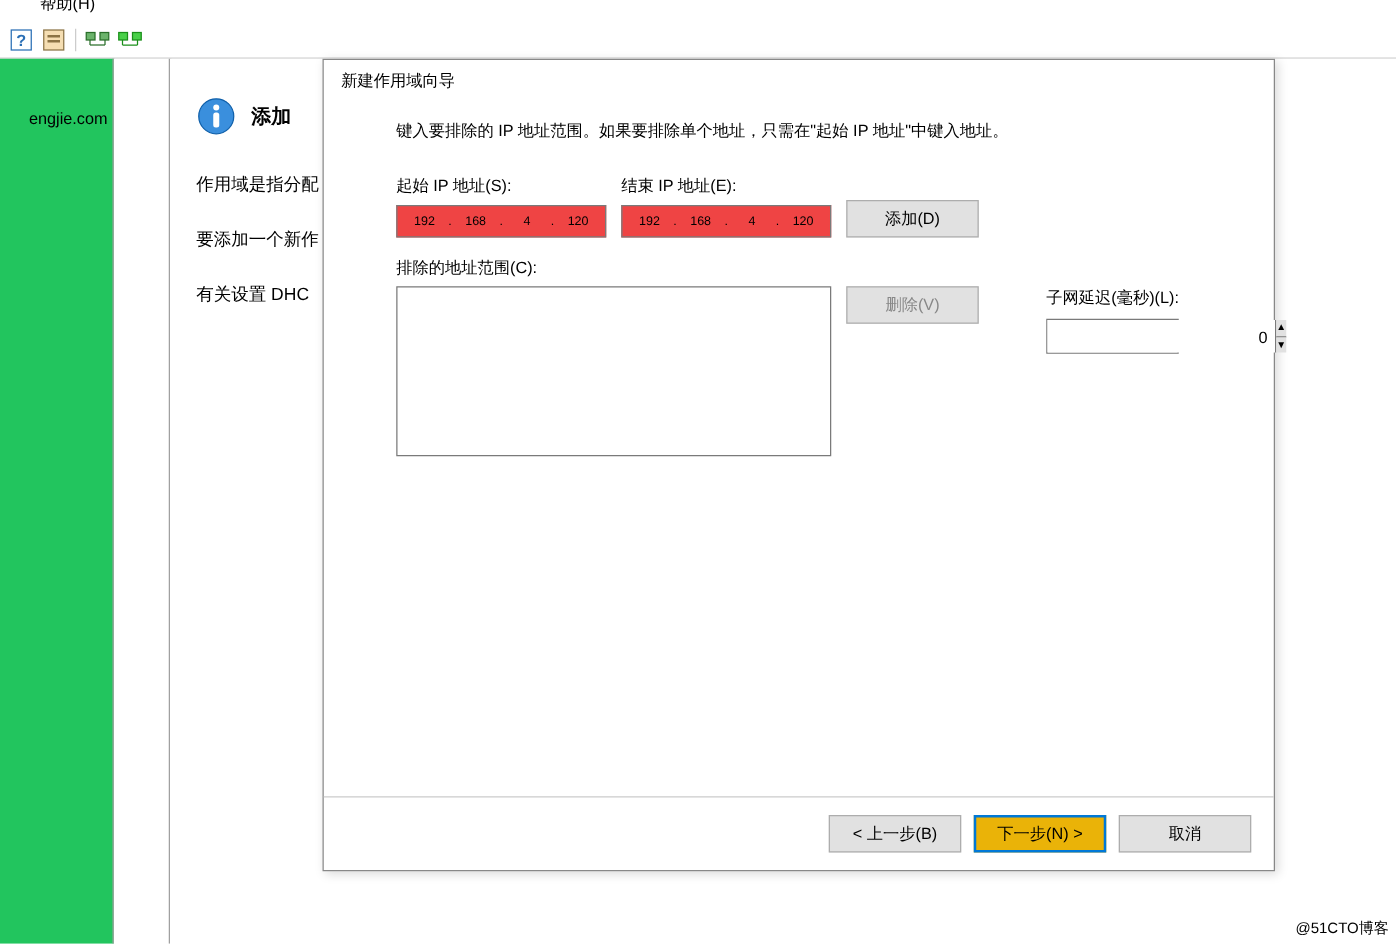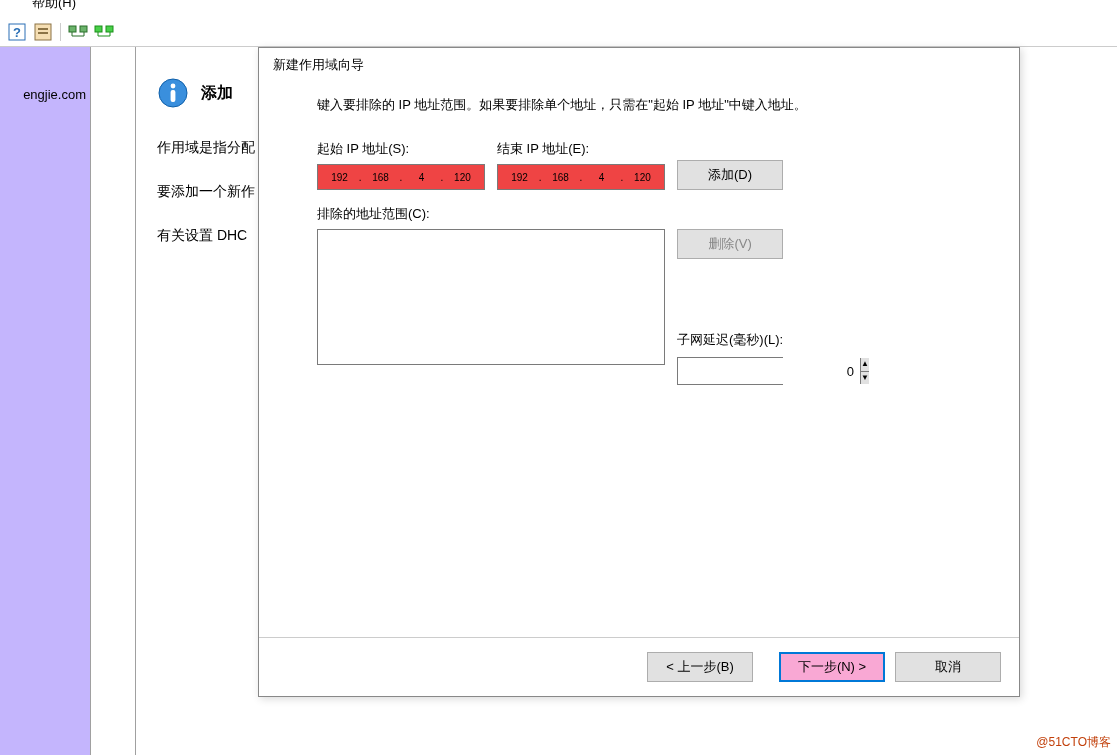--- a/index.html
+++ b/index.html
@@ -50,21 +50,21 @@
     }
 
     
     .left-pane {
       position: absolute;
       top: 47px;
       left: 0;
       width: 91px;
       bottom: 0;
       border-right: 1px solid #a0a0a0;
-      background: #c4b5fd;
+      background: #22c55e;
       padding: 40px 4px 0 0;
       text-align: right;
       font-size: 13px;
     }
 
     
     .mid-pane {
       position: absolute;
       top: 47px;
       left: 92px;
@@ -195,42 +195,41 @@
       font-size: 13px;
       font-family: inherit;
       cursor: pointer;
       padding: 0 10px;
     }
     .btn:disabled {
       color: #888;
     }
     .btn.primary {
       border: 2px solid #0078d7;
-      background: #f9a8d4;
-      margin-left: 16px;
+      background: #eab308;
     }
 
     .exclude-label {
       margin-bottom: 6px;
     }
     .exclude-row {
       display: flex;
       gap: 12px;
       align-items: flex-start;
     }
     .exclude-list {
       border: 1px solid #7a7a7a;
       width: 348px;
       height: 136px;
       background: #fff;
     }
     .right-col {
       display: flex;
-      flex-direction: column;
-      gap: 72px;
+      flex-direction: row;
+      gap: 54px;
     }
     .delay-group label {
       display: block;
       margin-bottom: 8px;
     }
     .spinner {
       display: flex;
       border: 1px solid #7a7a7a;
       width: 106px;
       height: 28px;
@@ -269,21 +268,21 @@
       padding: 14px 18px;
       display: flex;
       justify-content: flex-end;
       gap: 10px;
     }
 
     .watermark {
       position: absolute;
       right: 6px;
       bottom: 4px;
-      color: #c2410c;
+      color: #000000;
       font-size: 12px;
     }
   </style>
 </head>
 <body>
 
 <div class="menubar">
   <span>帮助(H)</span>
 </div>
 

